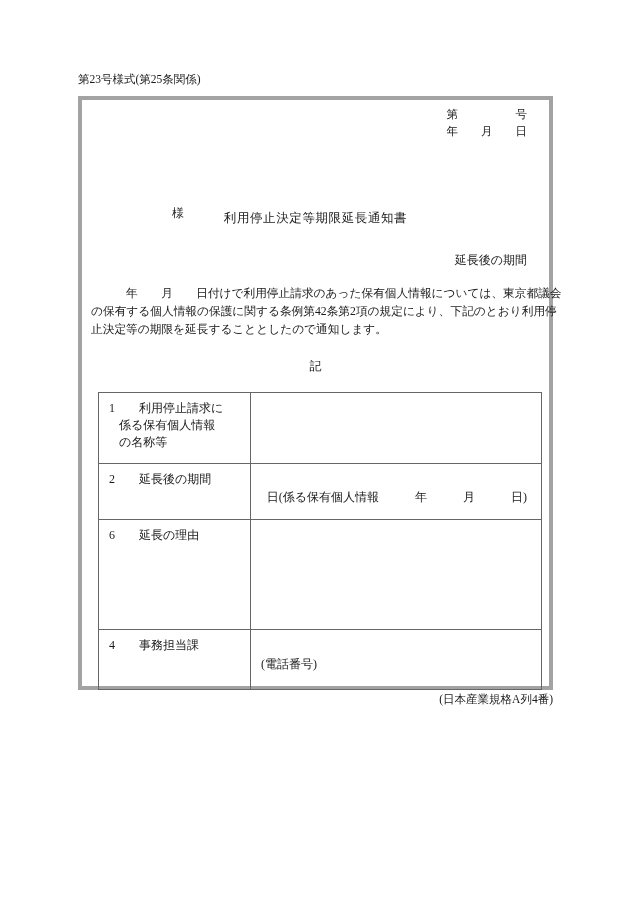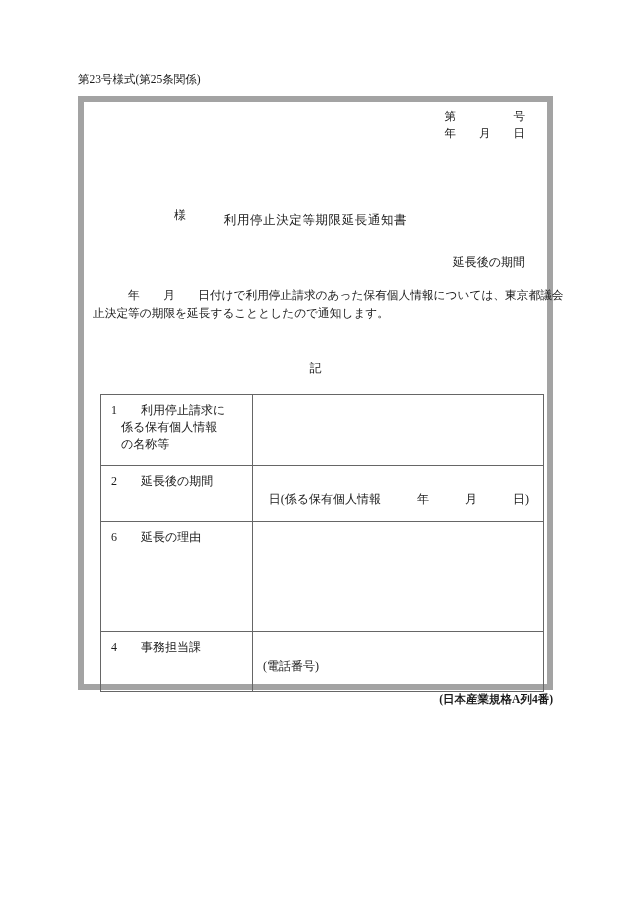--- a/index.html
+++ b/index.html
@@ -26,21 +26,21 @@
     white-space: nowrap;
   }
 
   
   .page-frame {
     position: absolute;
     left: 78px;
     top: 96px;
     width: 475px;
     height: 594px;
-    border: 6px solid #a3a3a3;
+    border: 4px solid #a3a3a3;
     box-sizing: border-box;
   }
 
   
   .doc-meta {
     position: absolute;
     right: 22px;
     top: 6px;
     font-size: 11.5px;
     line-height: 17px;
@@ -157,21 +157,20 @@
 
   
   .paper-note {
     position: absolute;
     left: 0;
     top: 692px;
     width: 553px;
     text-align: right;
     font-size: 11.5px;
     white-space: nowrap;
-    font-weight: bold;
   }
 </style>
 </head>
 <body>
 
 <div class="form-number">第23号様式(第25条関係)</div>
 
 <div class="page-frame">
 
   <div class="doc-meta">
@@ -180,20 +179,21 @@
   </div>
 
   <div class="doc-title">利用停止決定等期限延長通知書</div>
 
   <div class="addressee">様</div>
 
   <div class="issuer">延長後の期間</div>
 
   <div class="body-text">
     <div class="body-line">　　　年　　月　　日付けで利用停止請求のあった保有個人情報については、東京都議会</div>
+    <div class="body-line">の保有する個人情報の保護に関する条例第42条第2項の規定により、下記のとおり利用停</div>
     <div class="body-line">止決定等の期限を延長することとしたので通知します。</div>
   </div>
 
   <div class="ki-marker">記</div>
 
   <table class="items-table">
     <tbody>
       <tr class="row-h1">
         <td class="label-cell">
           <span class="label-text">1　　利用停止請求に</span>

